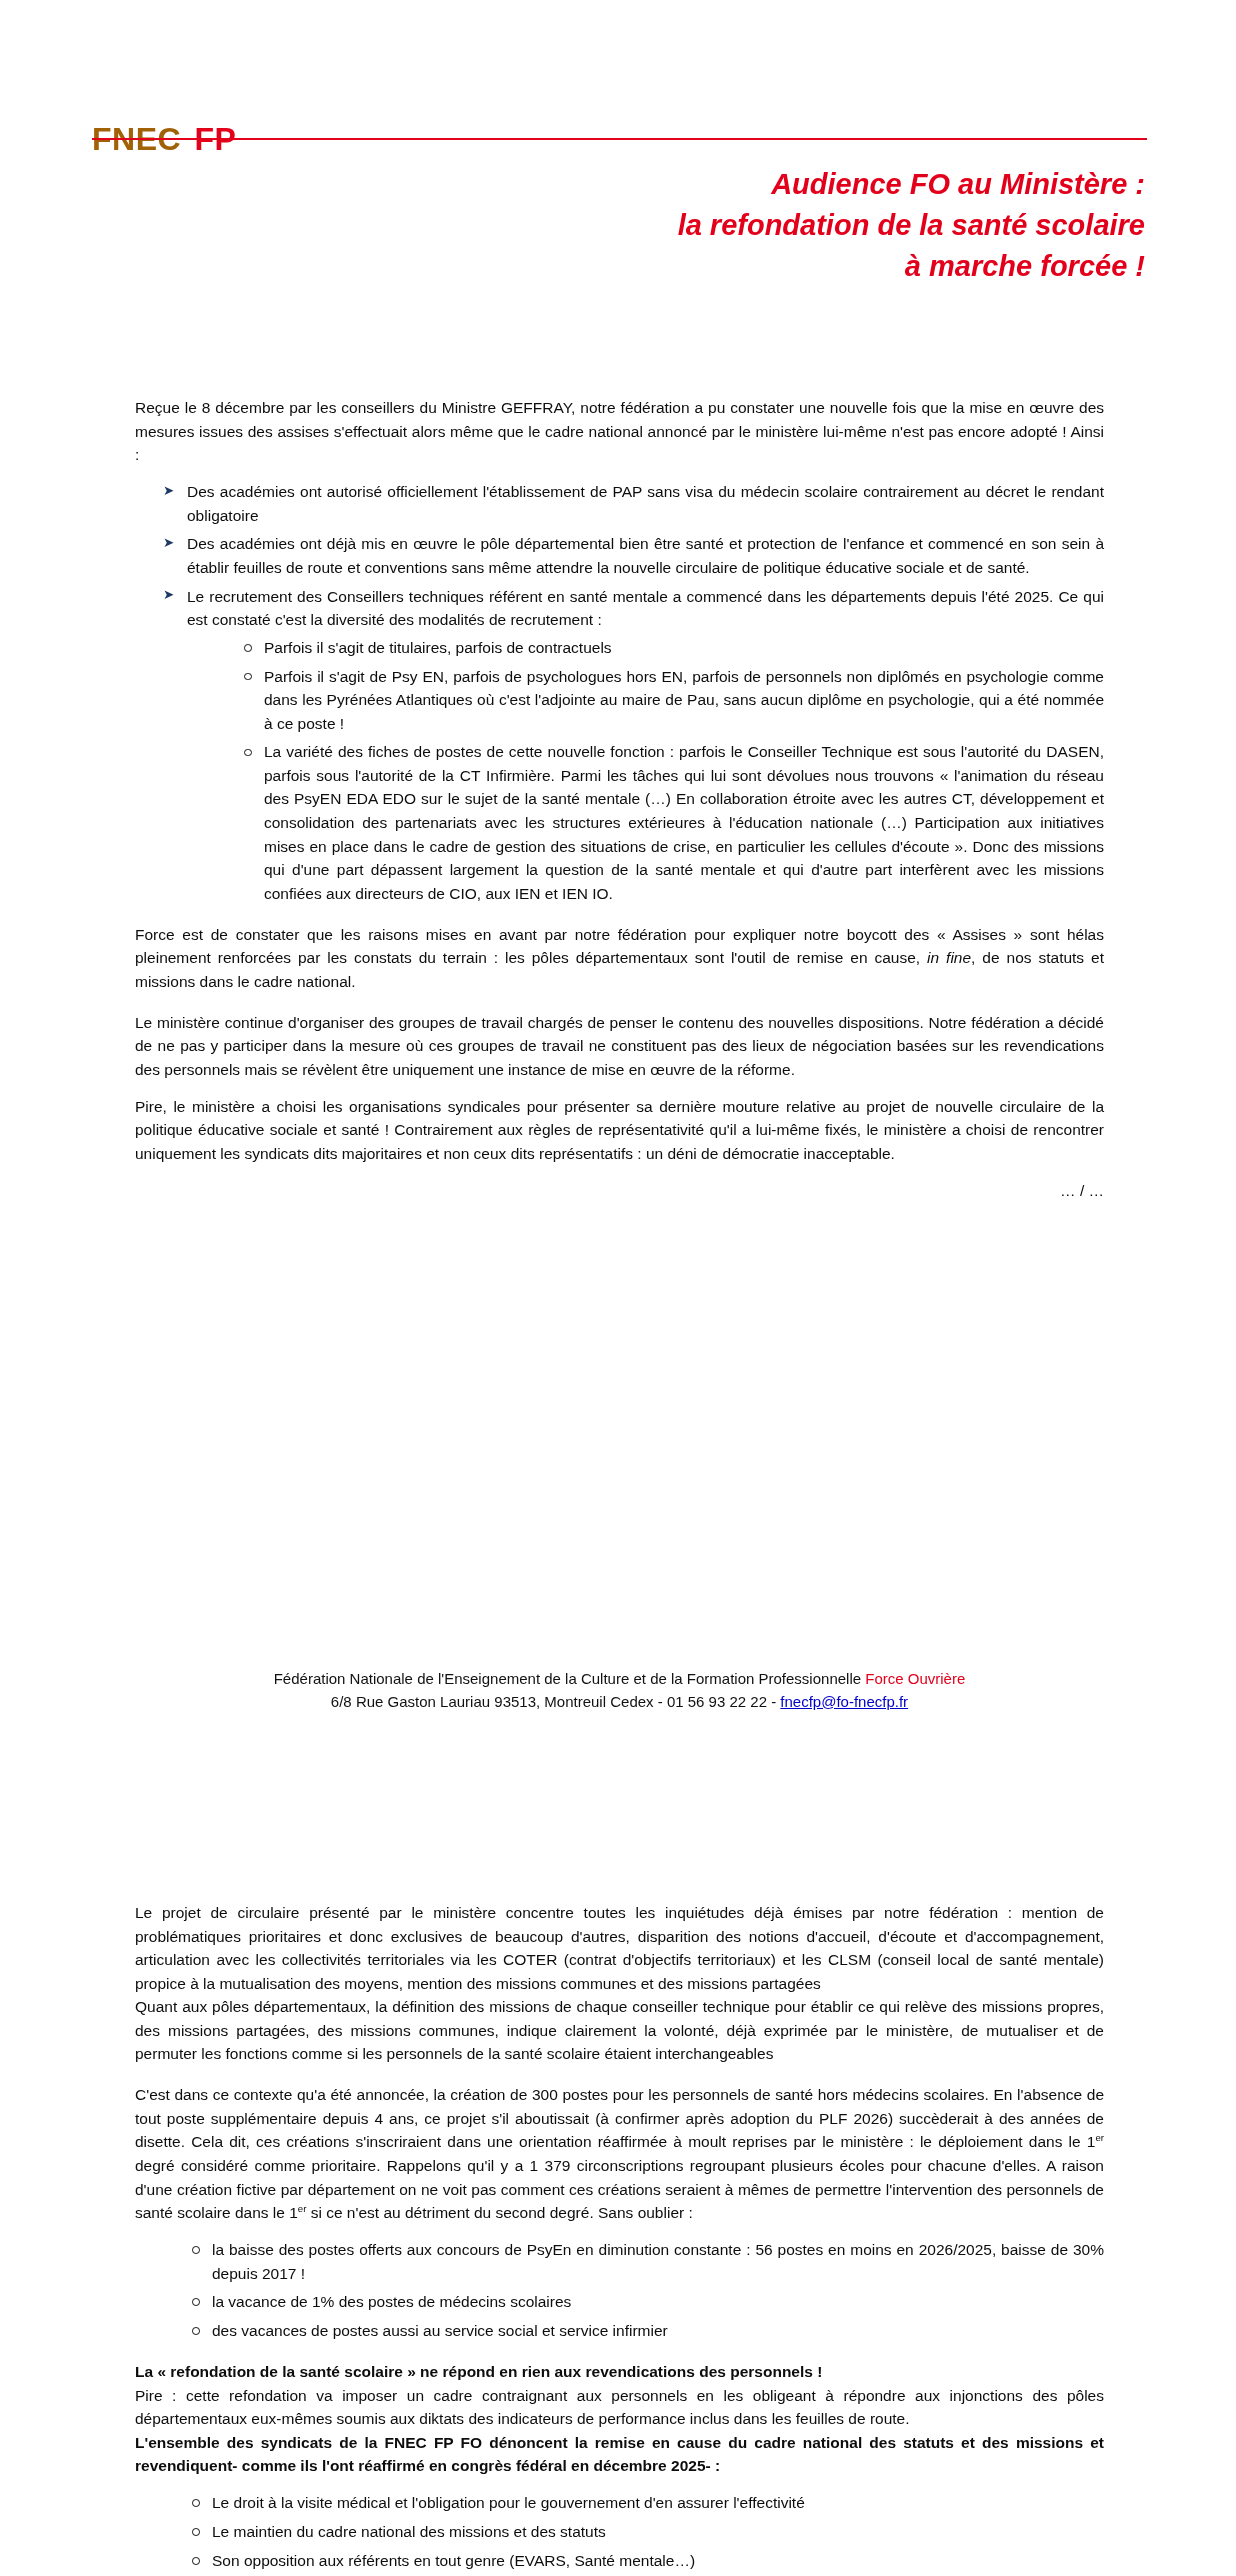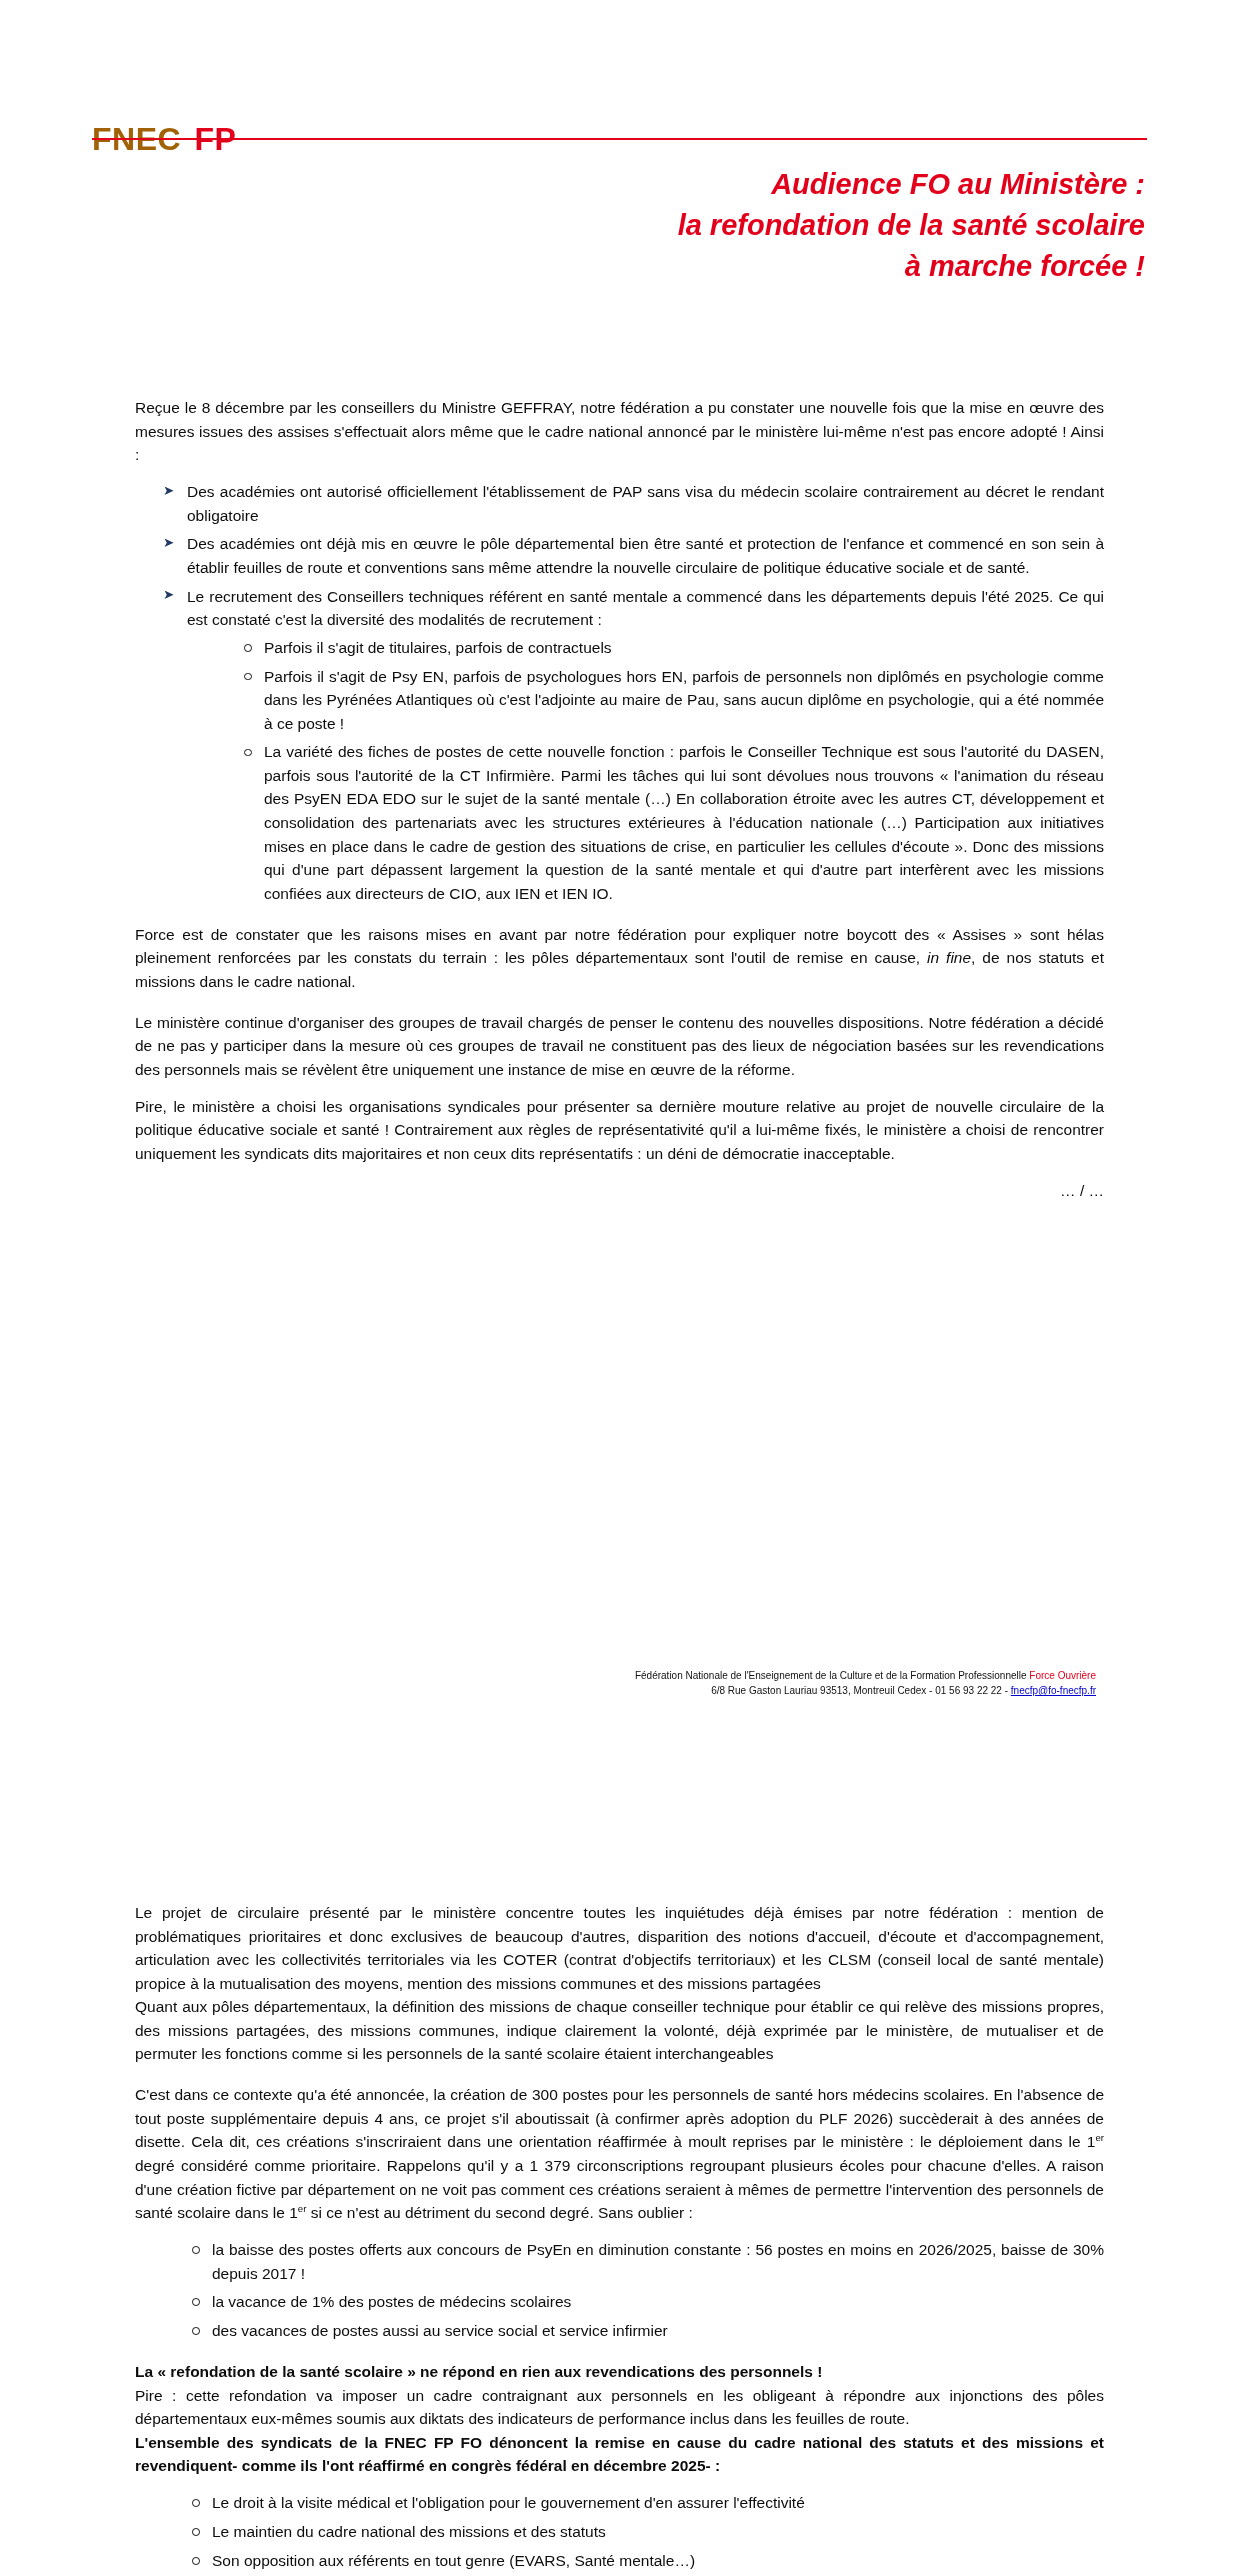--- a/index.html
+++ b/index.html
@@ -140,24 +140,24 @@
 
   .ellipsis-end {
     text-align: right;
     margin: 12.4px 0 0 0;
     font-size: 15.5px;
   }
 
   
   .footer {
     position: absolute;
-    left: 127px;
+    left: 135px;
     width: 969px;
-    text-align: right;
-    font-size: 10px;
+    text-align: center;
+    font-size: 15px;
     line-height: 1.5;
     color: #111;
   }
   .footer .ouvriere { color: #e3001b; }
   .footer-1 { top: 1668px; }
 
   .mail-link { color: #0000cc; text-decoration: underline; }
 </style>
 </head>
 <body>

